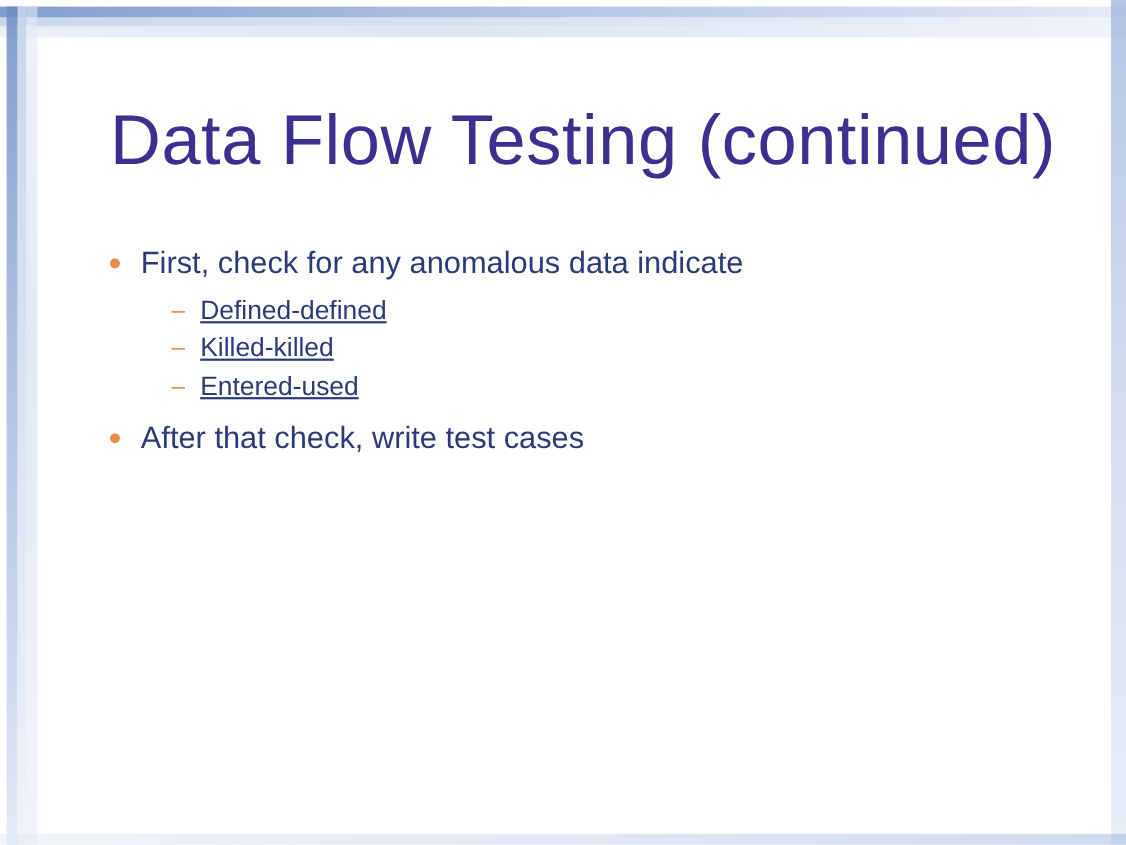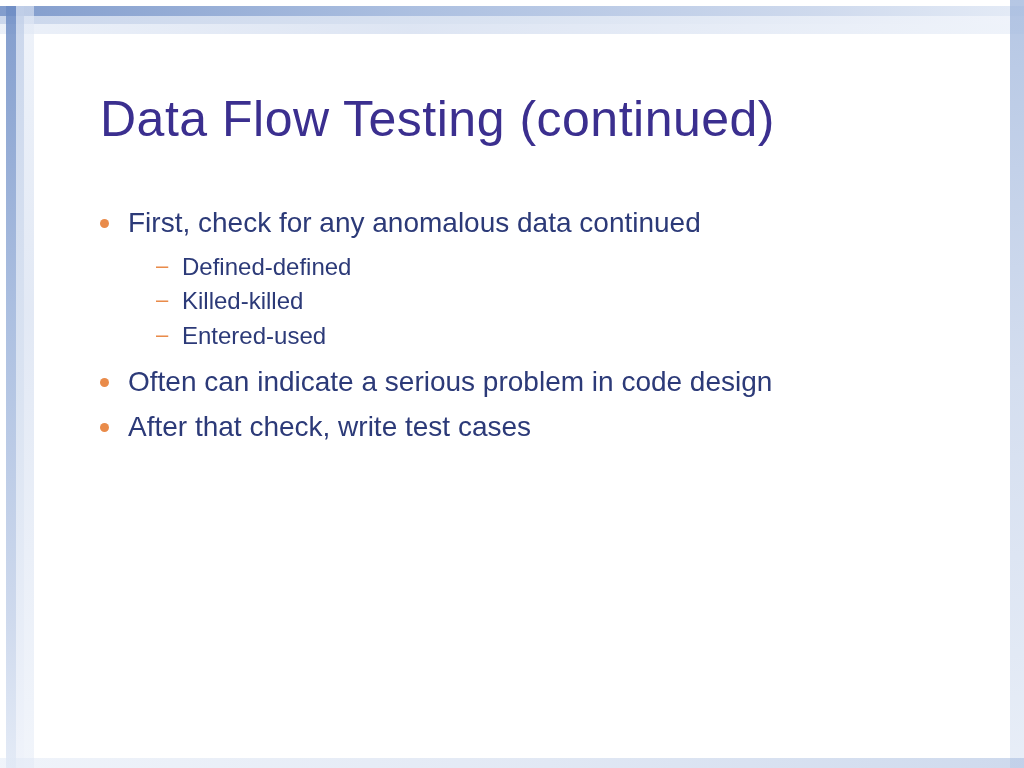--- a/index.html
+++ b/index.html
@@ -31,21 +31,21 @@
   .stroke.right1 { top: 0; right: 0; width: 14px; height: 100%; background: linear-gradient(180deg,#9db4db 0%, #c6d3ea 50%, #e0e8f5 100%); opacity:0.75; }
   .stroke.bottom1 { bottom: 0; left: 0; width: 100%; height: 10px; background: linear-gradient(90deg,#e0e8f5 0%, #c6d3ea 50%, #9db4db 100%); opacity:0.5; }
 
   .content {
     position: absolute;
     left: 100px;
     top: 90px;
     right: 60px;
   }
   h1 {
-    font-size: 50px;
+    font-size: 64px;
     font-weight: normal;
     color: #3b2f8f;
     margin-bottom: 55px;
     letter-spacing: 0.5px;
   }
   ul.main {
     list-style: none;
     padding-left: 28px;
   }
   ul.main > li {
@@ -63,20 +63,21 @@
     width: 9px;
     height: 9px;
     background: #e98b4a;
     border-radius: 50%;
   }
   ul.sub {
     list-style: none;
     padding-left: 54px;
     margin-top: 6px;
     margin-bottom: 8px;
+    text-decoration: underline;
   }
   ul.sub > li {
     position: relative;
     font-size: 24px;
     color: #2c3a78;
     line-height: 1.45;
   }
   ul.sub > li::before {
     content: "–";
     position: absolute;
@@ -97,27 +98,24 @@
   <div class="stroke left2"></div>
   <div class="stroke left3"></div>
   <div class="stroke right1"></div>
   <div class="stroke bottom1"></div>
 </div>
 
 <div class="content">
   <h1>Data Flow Testing (continued)</h1>
   <ul class="main">
     <li>
-      <span>First, check for any anomalous data continued</span>
+      <span>First, check for any anomalous data indicate</span>
       <ul class="sub">
         <li>Defined-defined</li>
         <li>Killed-killed</li>
         <li>Entered-used</li>
       </ul>
-    </li>
-    <li>
-      <span>Often can indicate a serious problem in code design</span>
     </li>
     <li>
       <span>After that check, write test cases</span>
     </li>
   </ul>
 </div>
 
 </body></html>

